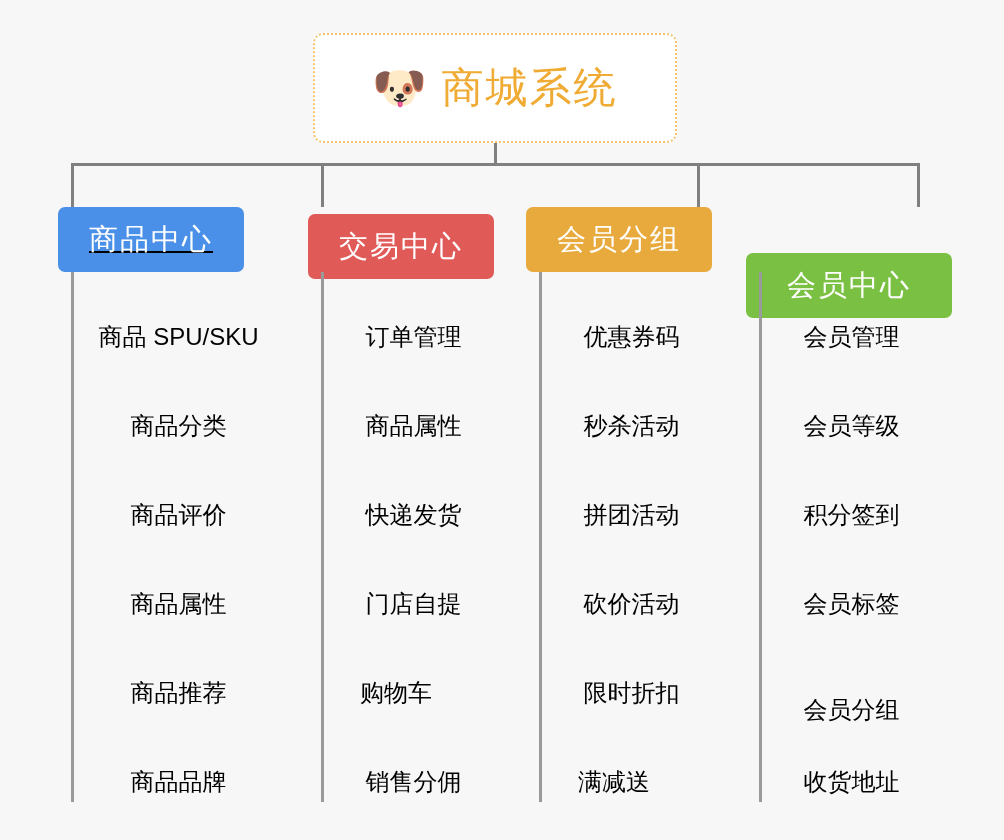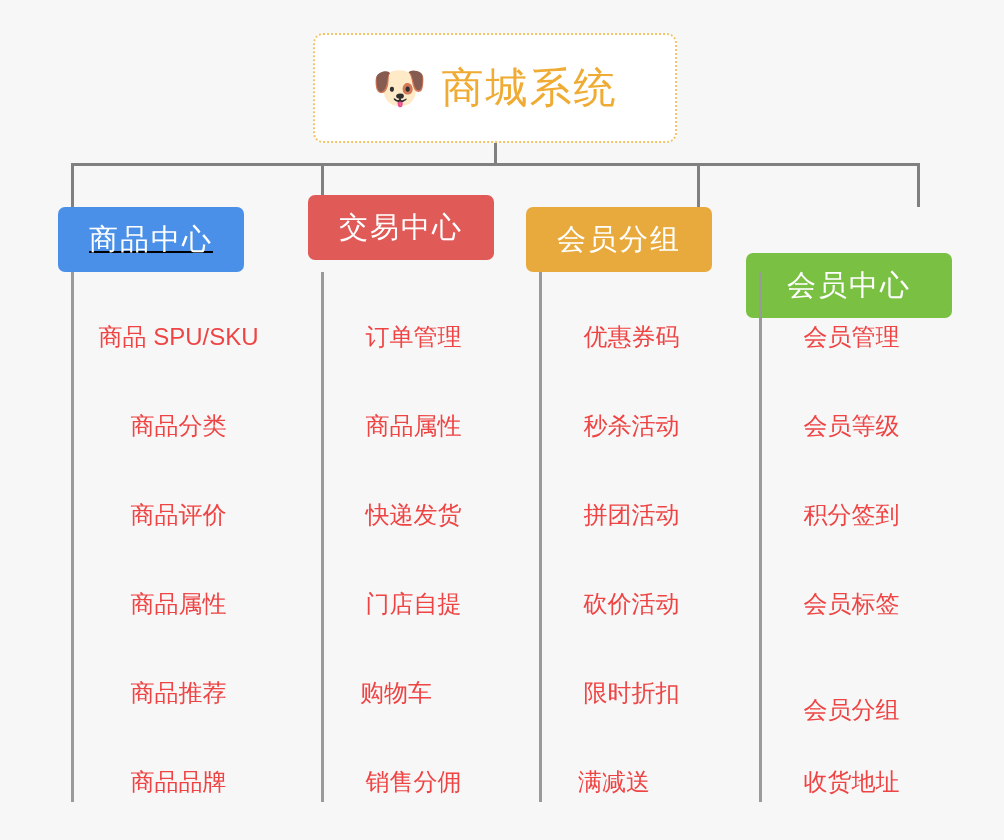--- a/index.html
+++ b/index.html
@@ -91,21 +91,21 @@
     height: 2px;
     background: #9a9a9a;
   }
   .leaf-text {
     position: absolute;
     left: 0;
     bottom: 7px;
     width: 100%;
     text-align: center;
     font-size: 24px;
-    color: #ef4444;
+    color: #000000;
     line-height: 1;
     white-space: nowrap;
   }
 </style>
 </head>
 <body>
 
 <div id="chart">
 
   <div class="root-node">
@@ -144,21 +144,21 @@
         <div class="leaf-text">商品属性</div>
       </div>
       <div class="leaf" style="left: 71px; top: 711px; width: 215px;">
         <div class="leaf-underline"></div>
         <div class="leaf-text">商品推荐</div>
       </div>
       <div class="leaf" style="left: 71px; top: 800px; width: 215px;">
         <div class="leaf-underline"></div>
         <div class="leaf-text">商品品牌</div>
       </div>
-      <div class="cat-box" style="left: 308px; top: 195px; width: 186px; background: rgb(224, 90, 88);">
+      <div class="cat-box" style="left: 308px; top: 214px; width: 186px; background: rgb(224, 90, 88);">
         <span class="cat-label">交易中心</span>
       </div>
       <div class="column-rail" style="left: 321px; top: 272px; height: 530px;"></div>
       <div class="leaf" style="left: 321px; top: 355px; width: 185px;">
         <div class="leaf-underline"></div>
         <div class="leaf-text">订单管理</div>
       </div>
       <div class="leaf" style="left: 321px; top: 444px; width: 185px;">
         <div class="leaf-underline"></div>
         <div class="leaf-text">商品属性</div>

